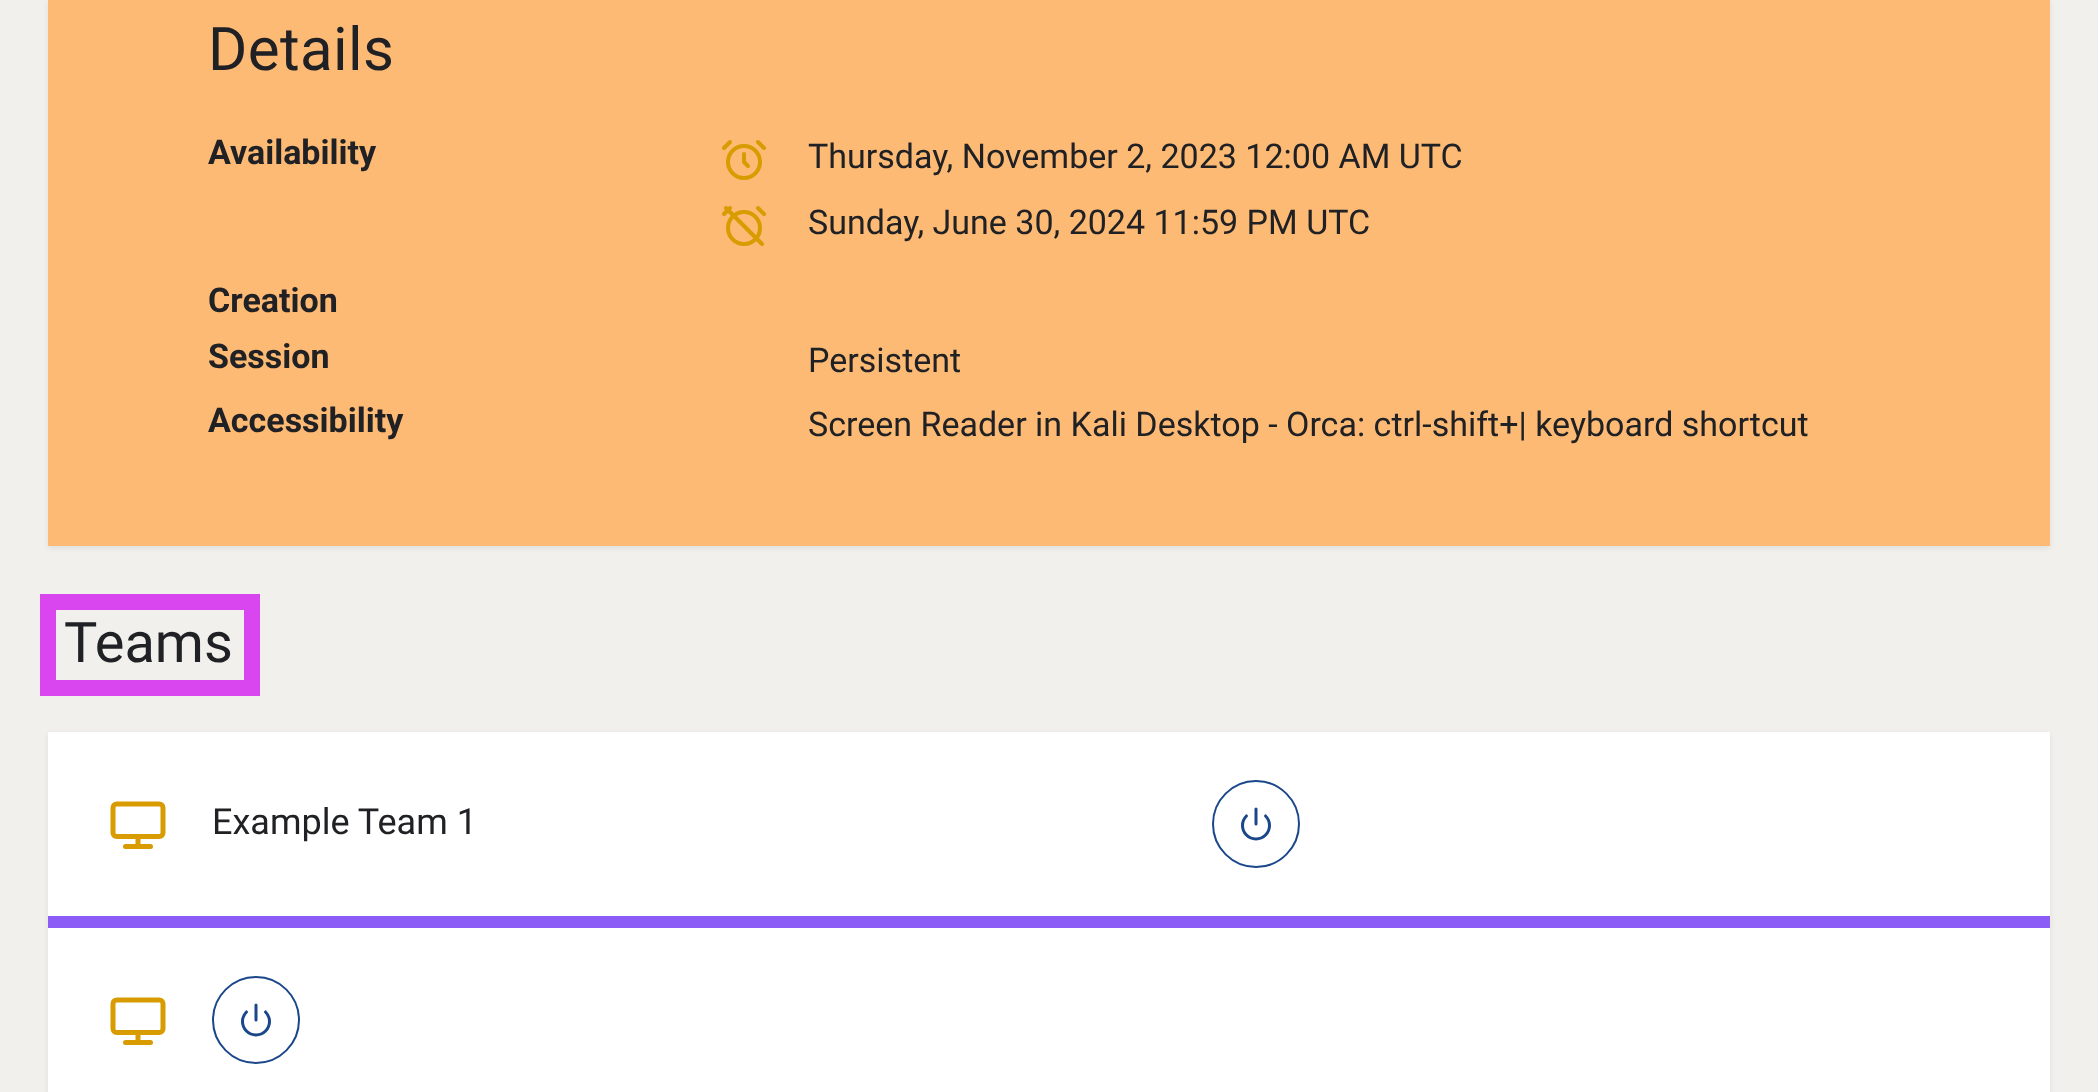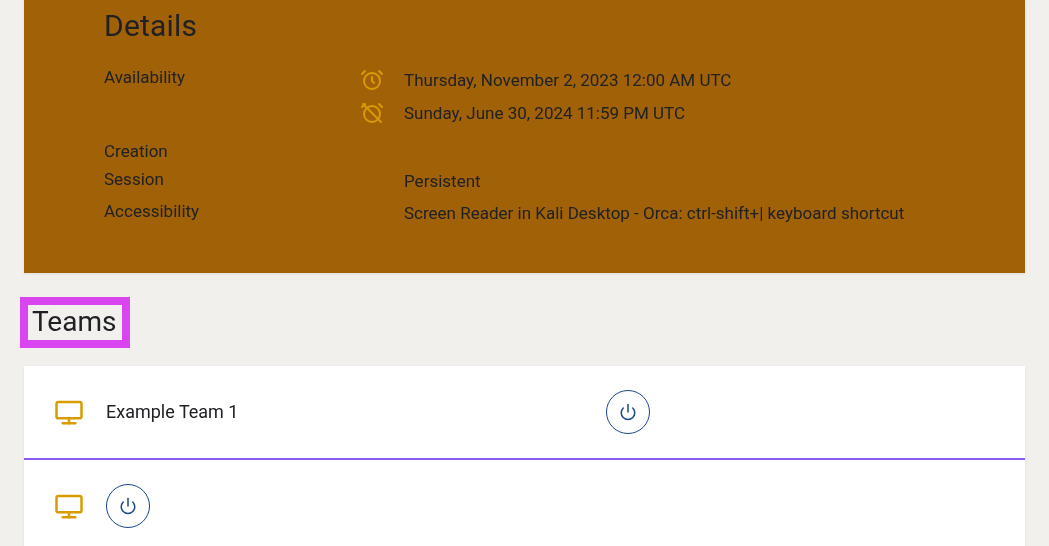--- a/index.html
+++ b/index.html
@@ -4,21 +4,21 @@
   <style>
     * { box-sizing: border-box; margin: 0; padding: 0; }
     body {
       font-family: 'Roboto', 'Segoe UI', Arial, sans-serif;
       background: #f2f0ec;
       width: 1049px;
       height: 546px;
       overflow: hidden;
     }
     .details-card {
-      background: #a16207;
+      background: #fdba74;
       margin: 0 24px 0 24px;
       padding: 0 0 40px 0;
       box-shadow: 0 1px 3px rgba(0,0,0,0.08);
     }
     .details-inner {
       padding: 8px 0 0 80px;
     }
     .details-title {
       font-size: 30px;
       font-weight: 400;
@@ -27,21 +27,21 @@
       letter-spacing: 0.2px;
     }
     .detail-row {
       display: flex;
       align-items: flex-start;
       margin-bottom: 8px;
     }
     .detail-label {
       width: 256px;
       font-size: 17px;
-      font-weight: 400;
+      font-weight: 700;
       color: #202124;
     }
     .detail-icon-col {
       width: 44px;
       display: flex;
       align-items: center;
       justify-content: flex-start;
       padding-top: 1px;
     }
     .detail-icon-col svg { display: block; }
@@ -52,21 +52,20 @@
       line-height: 1.35;
       padding-top: 1px;
     }
     .availability-block {
       display: flex;
       gap: 0;
       flex-direction: column;
     }
     .availability-line {
       display: flex;
-      align-items: center;
       margin-bottom: 8px;
     }
     .section-header-wrapper {
       margin: 24px 0 0 20px;
       display: inline-block;
     }
     .section-header-box {
       border: 8px solid #d946ef;
       padding: 0 6px 2px 4px;
       display: inline-block;
@@ -78,21 +77,21 @@
     }
     .teams-card {
       background: #ffffff;
       margin: 18px 24px 0 24px;
       box-shadow: 0 1px 3px rgba(0,0,0,0.08);
     }
     .team-row {
       display: flex;
       align-items: center;
       padding: 24px 30px;
-      border-bottom: 2px solid #8b5cf6;
+      border-bottom: 6px solid #8b5cf6;
     }
     .team-row:last-child { border-bottom: none; }
     .team-icon-col {
       width: 52px;
       display: flex;
       align-items: center;
     }
     .team-name-col {
       width: 500px;
       font-size: 18px;

